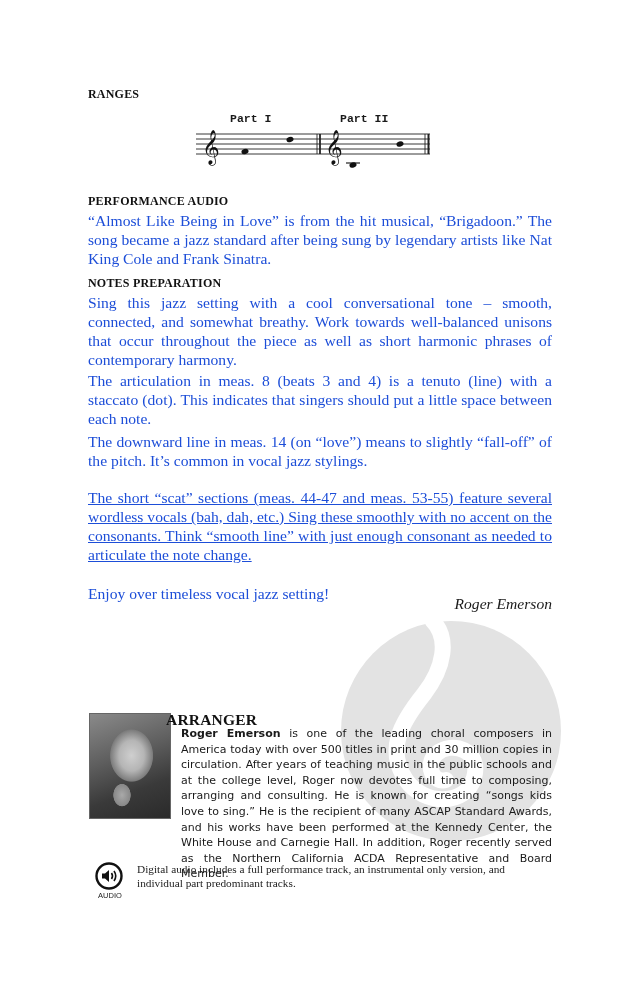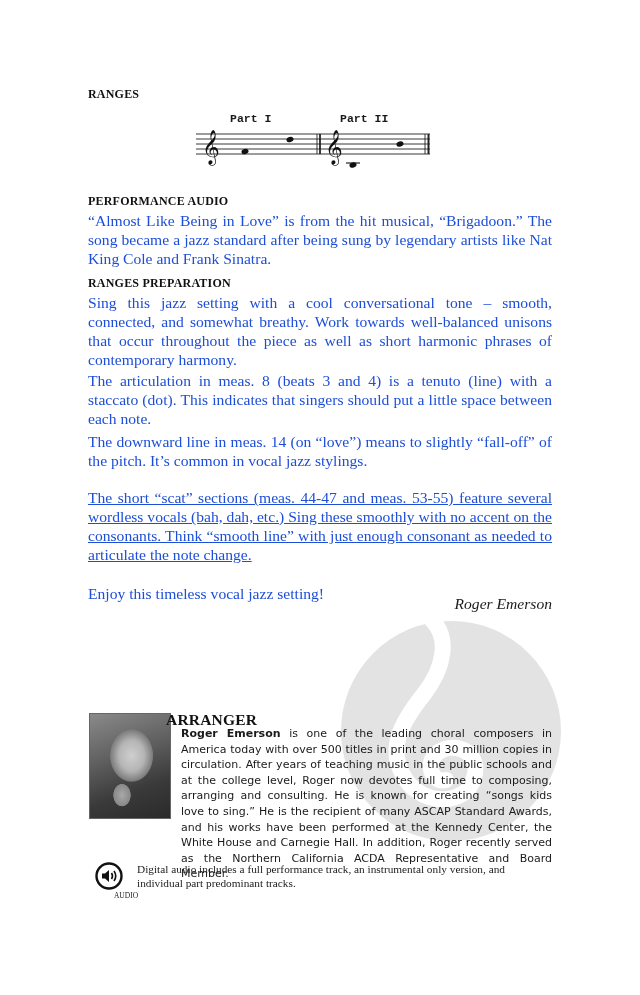--- a/index.html
+++ b/index.html
@@ -46,21 +46,21 @@
   }
   #arranger-heading { left: 166px; top: 711px; font-size: 15.5px; }
   #arranger-text {
     left: 181px; top: 726px; width: 371px;
     font-family: "DejaVu Sans", "Liberation Sans", sans-serif; font-size: 11px; line-height: 15.6px;
     text-align: justify; text-align-last: left; color: #1a1a1a;
   }
   #arranger-text b { font-weight: bold; }
 
   #audio-icon { left: 95px; top: 862px; width: 28px; height: 28px; }
-  #audio-label { left: 109px; top: 891px; width: 34px; text-align: center; font-family: Liberation Serif, serif; font-size: 7.5px; color: #222; }
+  #audio-label { left: 93px; top: 891px; width: 34px; text-align: center; font-family: Liberation Sans, sans-serif; font-size: 7.5px; color: #222; }
   #audio-text {
     left: 137px; top: 863px; width: 400px;
     font-family: "Liberation Serif", serif; font-size: 11.3px; line-height: 13.5px; color: #222;
   }
 </style>
 </head>
 <body>
 
 <div id="ranges-heading" class="abs heading">RANGES</div>
 
@@ -89,26 +89,26 @@
     <ellipse cx="49" cy="41.5" rx="3.6" ry="2.6" transform="rotate(-20 49 41.5)" fill="#111"></ellipse>
     <ellipse cx="94" cy="29.5" rx="3.6" ry="2.6" transform="rotate(-20 94 29.5)" fill="#111"></ellipse>
     <ellipse cx="157" cy="55" rx="3.6" ry="2.6" transform="rotate(-20 157 55)" fill="#111"></ellipse>
     <ellipse cx="204" cy="34" rx="3.6" ry="2.6" transform="rotate(-20 204 34)" fill="#111"></ellipse>
   </svg>
 </div>
 
 <div id="perf-heading" class="abs heading">PERFORMANCE AUDIO</div>
 <p id="perf-text" class="abs body-text last-left">“Almost Like Being in Love” is from the hit musical, “Brigadoon.” The song became a jazz standard after being sung by legendary artists like Nat King Cole and Frank Sinatra.</p>
 
-<div id="choral-heading" class="abs heading">RANGES PREPARATION</div>
+<div id="choral-heading" class="abs heading">NOTES PREPARATION</div>
 <p id="choral-text" class="abs body-text last-left">Sing this jazz setting with a cool conversational tone – smooth, connected, and somewhat breathy. Work towards well-balanced unisons that occur throughout the piece as well as short harmonic phrases of contemporary harmony.</p>
 <p id="artic-text" class="abs body-text last-left">The articulation in meas. 8 (beats 3 and 4) is a tenuto (line) with a staccato (dot). This indicates that singers should put a little space between each note.</p>
 <p id="down-text" class="abs body-text last-left">The downward line in meas. 14 (on “love”) means to slightly “fall-off” of the pitch. It’s common in vocal jazz stylings.</p>
 <p id="scat-text" class="abs body-text last-left">The short “scat” sections (meas. 44-47 and meas. 53-55) feature several wordless vocals (bah, dah, etc.) Sing these smoothly with no accent on the consonants. Think “smooth line” with just enough consonant as needed to articulate the note change.</p>
-<p id="enjoy-text" class="abs body-text last-left">Enjoy this timeless vocal jazz setting!</p>
+<p id="enjoy-text" class="abs body-text last-left">Enjoy over timeless vocal jazz setting!</p>
 <p id="signature" class="abs" style="top:595px;">Roger Emerson</p>
 
 <svg id="watermark" class="abs" viewBox="0 0 222 222">
   <circle cx="111" cy="111" r="110" fill="#e3e3e3"></circle>
   <path d="M92 0 C110 18 104 48 84 74 C60 104 46 130 66 160 C84 186 126 186 134 158 C142 130 112 120 96 134 C84 146 94 164 106 160" fill="none" stroke="#ffffff" stroke-width="16" stroke-linecap="round"></path>
   <path d="M92 0 L100 222" fill="none" stroke="#ffffff" stroke-width="0"></path>
 </svg>
 
 <div id="arranger-photo" class="abs"></div>
 <div id="arranger-heading" class="abs heading">ARRANGER</div>

